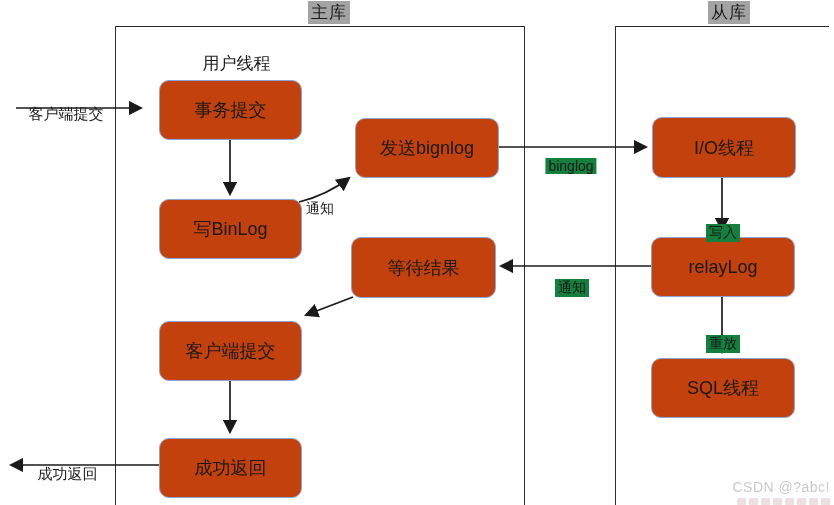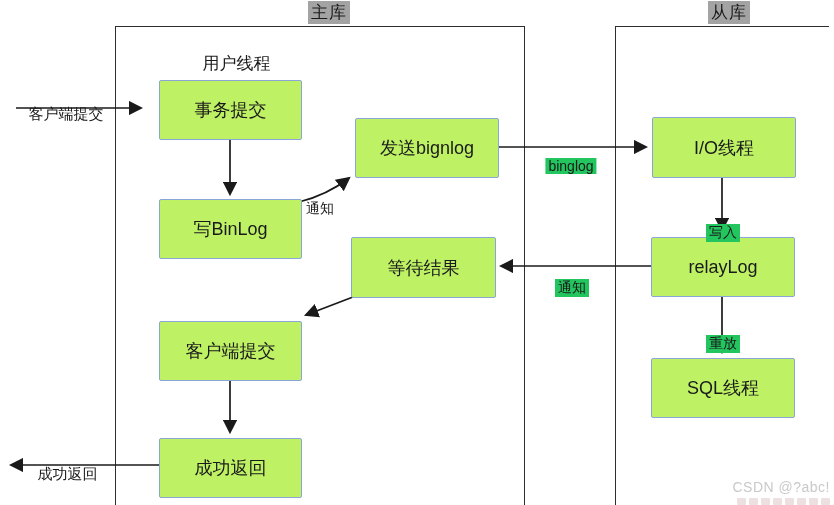--- a/index.html
+++ b/index.html
@@ -22,39 +22,39 @@
   }
   .t-master{left:329px;}
   .t-slave{left:729px;}
 
   .free-label{position:absolute;font-size:15px;z-index:4;white-space:nowrap;}
   .user-thread{left:188px;top:52px;width:97px;text-align:center;font-size:17px;}
 
   
   .node{
     position:absolute;display:flex;align-items:center;justify-content:center;
-    background:#bef264;border:1.6px solid #89a6d6;border-radius:2px;
+    background:#c2410c;border:1.6px solid #89a6d6;border-radius:10px;
     font-size:18px;z-index:3;white-space:nowrap;
   }
   .n-tx      {left:159px;top:80px; width:141px;height:58px;}
   .n-wb      {left:159px;top:199px;width:141px;height:58px;}
   .n-send    {left:355px;top:118px;width:142px;height:58px;}
   .n-wait    {left:351px;top:237px;width:143px;height:59px;}
   .n-commit  {left:159px;top:321px;width:141px;height:58px;}
   .n-success {left:159px;top:438px;width:141px;height:58px;}
   .n-io      {left:652px;top:117px;width:142px;height:59px;}
   .n-relay   {left:651px;top:237px;width:142px;height:58px;}
   .n-sql     {left:651px;top:358px;width:142px;height:58px;}
 
   
   svg.wires{position:absolute;left:0;top:0;z-index:2;}
 
   
   .edge-label{position:absolute;font-size:14px;z-index:4;white-space:nowrap;margin-top:21px;}
-  .on-line{background:#22c55e;padding:0 3px;transform:translate(-50%,-50%);}
+  .on-line{background:#15803d;padding:0 3px;transform:translate(-50%,-50%);}
   .l-client  {left:23px; top:84px; width:86px;text-align:center;font-size:15px;}
   .l-notify1 {left:306px;top:179px;font-size:14px;}
   .l-binglog {left:571px;top:145px;}
   .l-writein {left:723px;top:212px;font-size:14px;}
   .l-notify2 {left:572px;top:267px;font-size:14px;}
   .l-replay  {left:723px;top:323px;}
   .l-return  {left:27px; top:444px;width:81px;text-align:center;font-size:15px;}
 
   
   .watermark{position:absolute;right:4px;top:479px;z-index:5;text-align:right;

